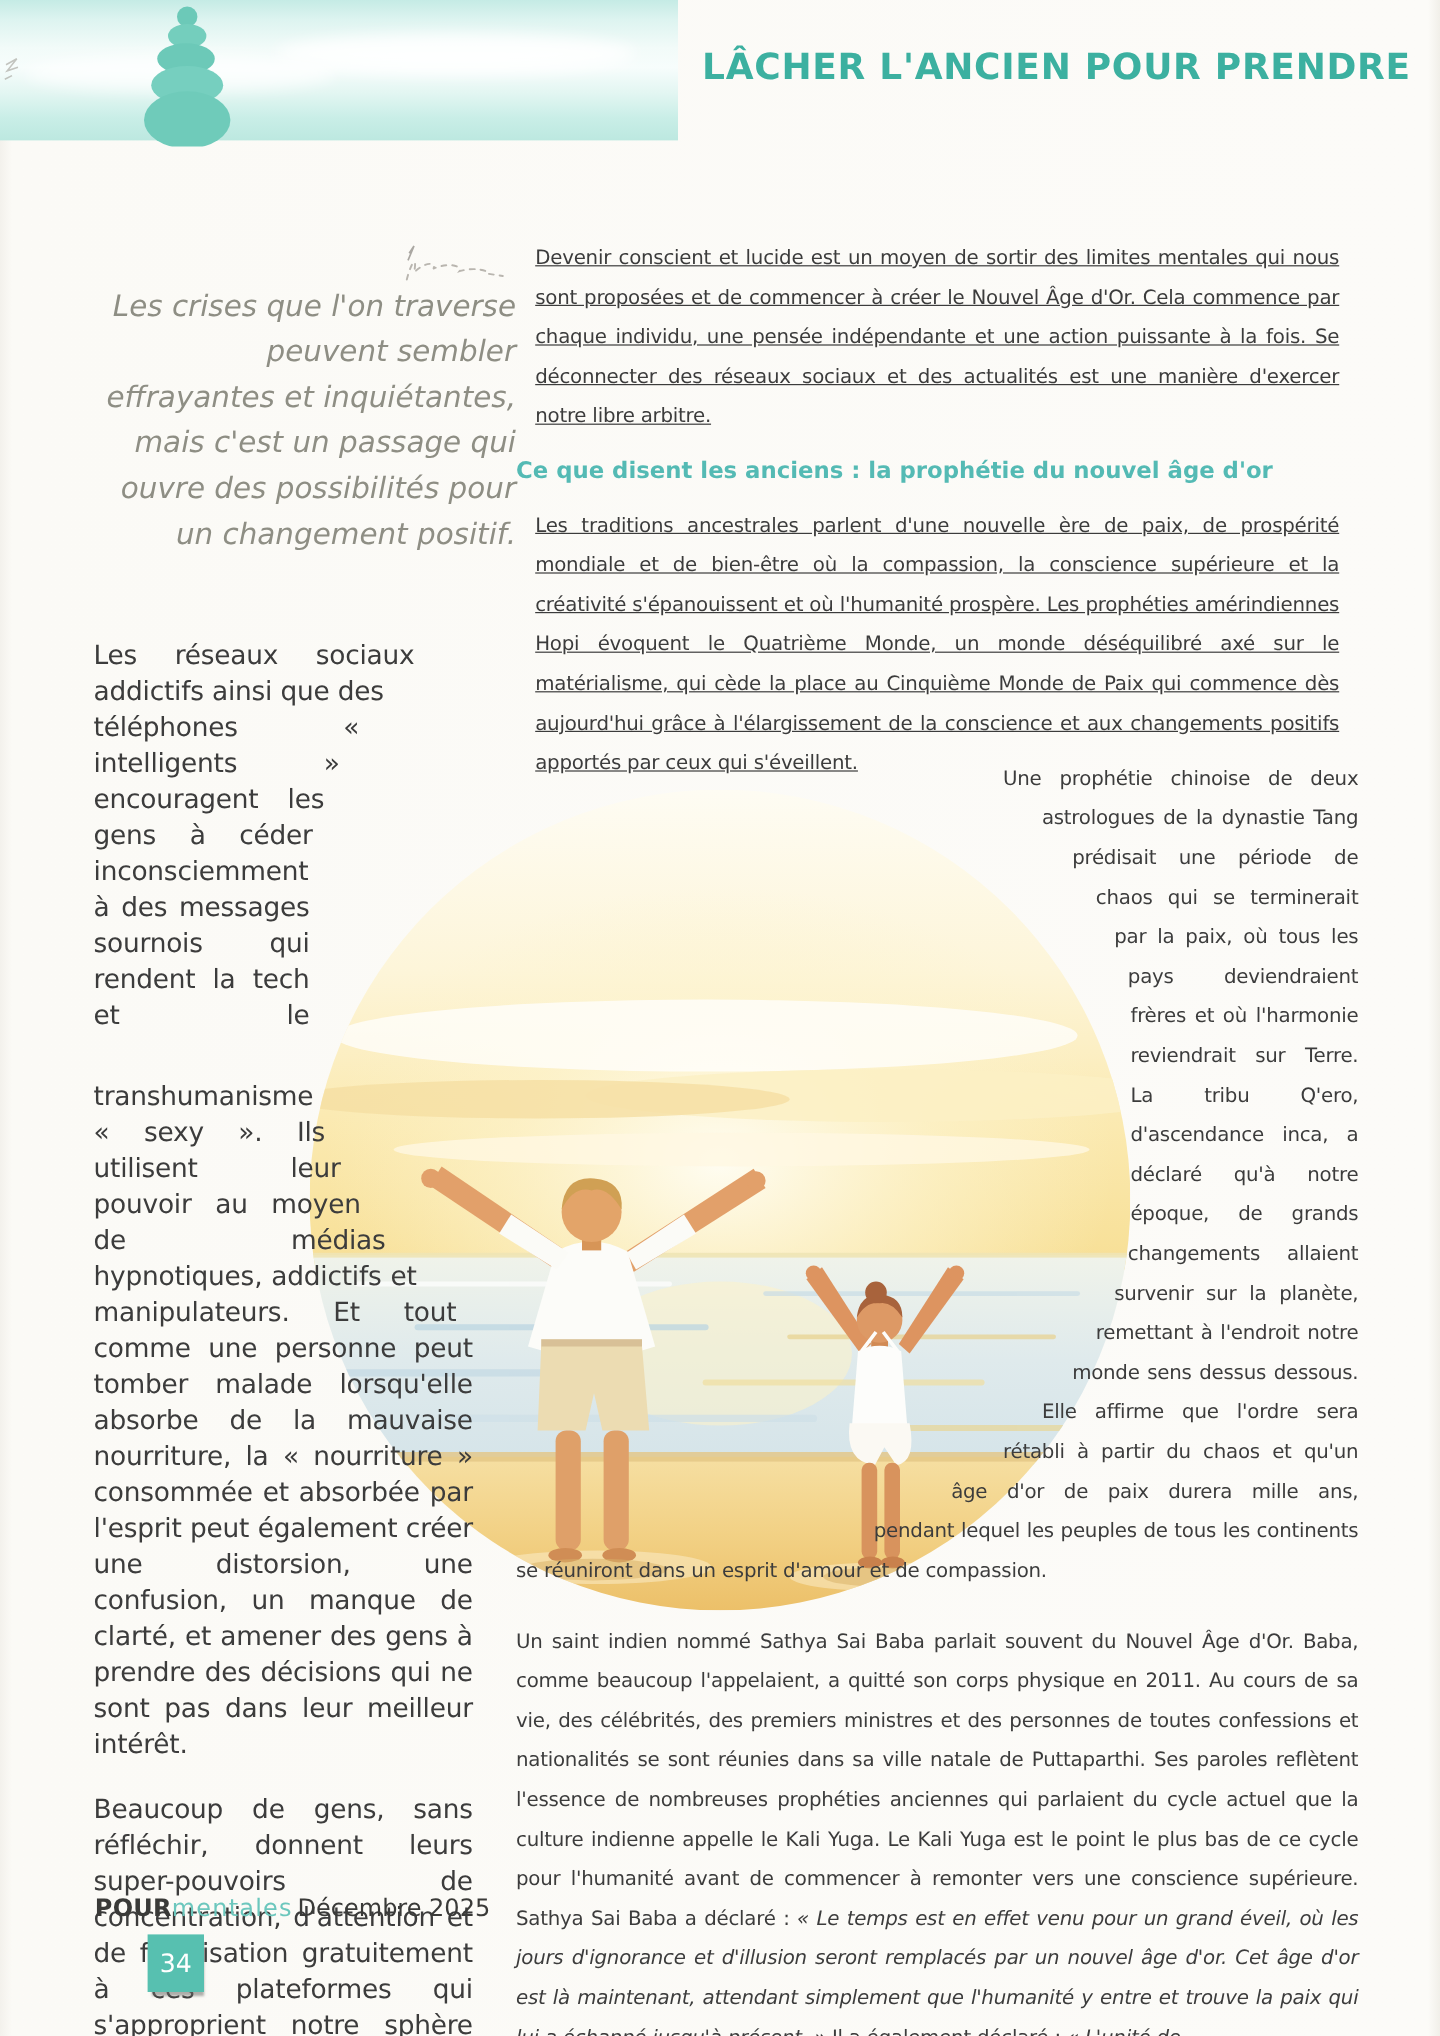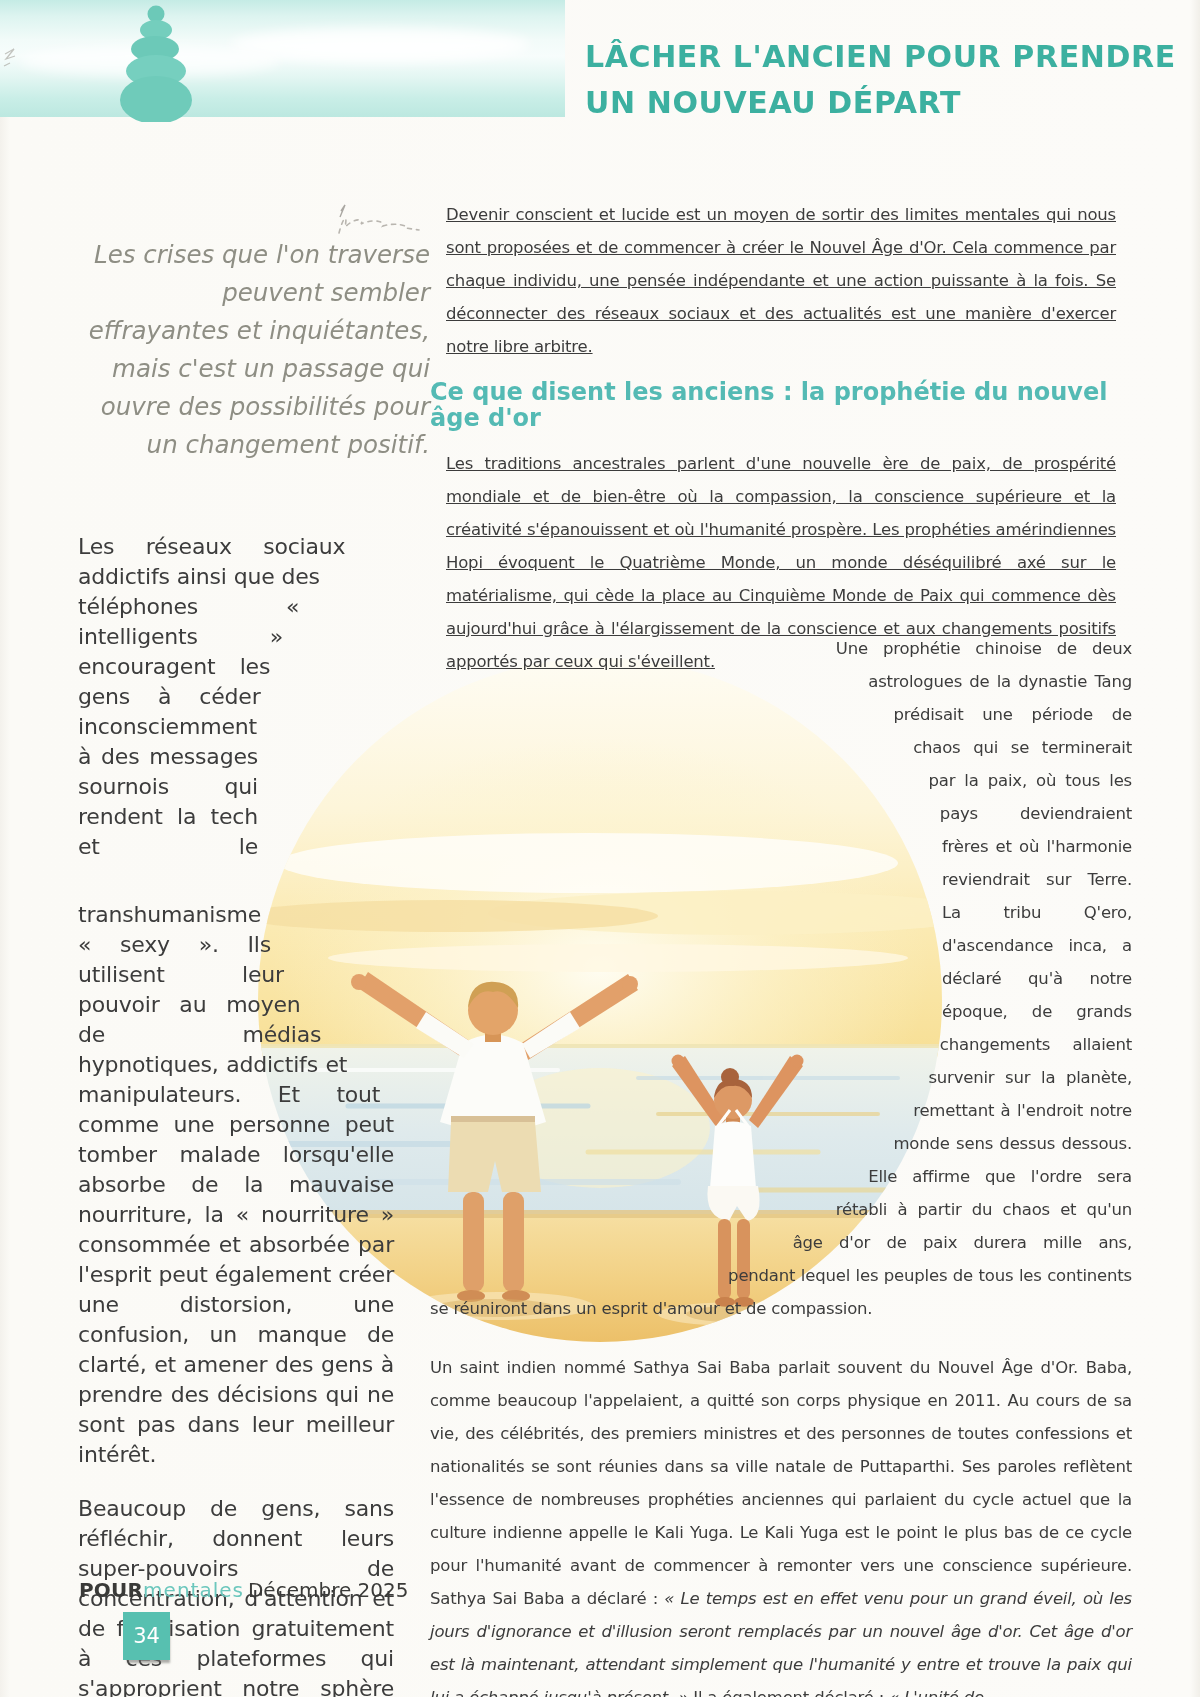--- a/index.html
+++ b/index.html
@@ -56,21 +56,21 @@
     float:right; width:136px; height:546px; margin-top:195px;
     shape-outside:circle(352px at 342px 273px);
   }
   .rc-top {
     position:absolute; left:430px; top:182px; width:702px; z-index:2;
     font-size:16.5px; line-height:33px; letter-spacing:-.2px;
     text-align:justify; hyphens:auto; -webkit-hyphens:auto;
   }
   .rc-top p { margin:16px;text-decoration:underline; }
   .rc-subheading {
-    margin:14px 0 6px 0; font-size:24px; line-height:26px;
+    margin:14px 0 6px 0; font-size:19px; line-height:26px;
     font-weight:700; color:#54bab4; text-align:left; letter-spacing:0;
   }
   .rc-wrap {
     position:absolute; left:430px; top:632px; width:702px; z-index:2;
     font-size:16.5px; line-height:33px; letter-spacing:-.2px;
     text-align:justify; hyphens:auto; -webkit-hyphens:auto;
   }
   .rc-wrap p { margin:0; }
   .rc-wrap p + p { margin-top:26px; }
   .wrap-spacer-right {
@@ -103,21 +103,20 @@
       <circle cx="52" cy="12" r="8.5" fill="#6cc9b8"></circle>
       <ellipse cx="52" cy="28" rx="16" ry="10" fill="#74cebd"></ellipse>
       <ellipse cx="51" cy="47" rx="24" ry="13" fill="#6cc9b8"></ellipse>
       <ellipse cx="52" cy="69" rx="30" ry="16" fill="#76cfbf"></ellipse>
       <ellipse cx="52" cy="98" rx="36" ry="24" fill="#6fcbba"></ellipse>
     </svg>
   </div>
 
   <h1 class="page-title">
     <span>LÂCHER L'ANCIEN POUR PRENDRE</span>
-    <span>UN NOUVEAU DÉPART</span>
   </h1>
 
   <svg class="scribble" width="96" height="48" viewBox="0 0 96 48">
     <path d="M6,30 C10,14 15,10 12,24 C24,13 31,17 28,21 C41,15 53,19 50,23 C63,19 76,23 73,25 L86,27" fill="none" stroke="#a39f98" stroke-width="1.6" stroke-dasharray="4 5" stroke-linecap="round"></path>
     <path d="M8,8 L12,2 L7,14" fill="none" stroke="#8f8c86" stroke-width="1.4"></path>
   </svg>
   <svg class="margin-mark" width="22" height="26" viewBox="0 0 22 26">
     <path d="M3,8 L12,3 L4,13 L13,10 M2,20 l6,-3" fill="none" stroke="#9a978f" stroke-width="1.3"></path>
   </svg>
 

